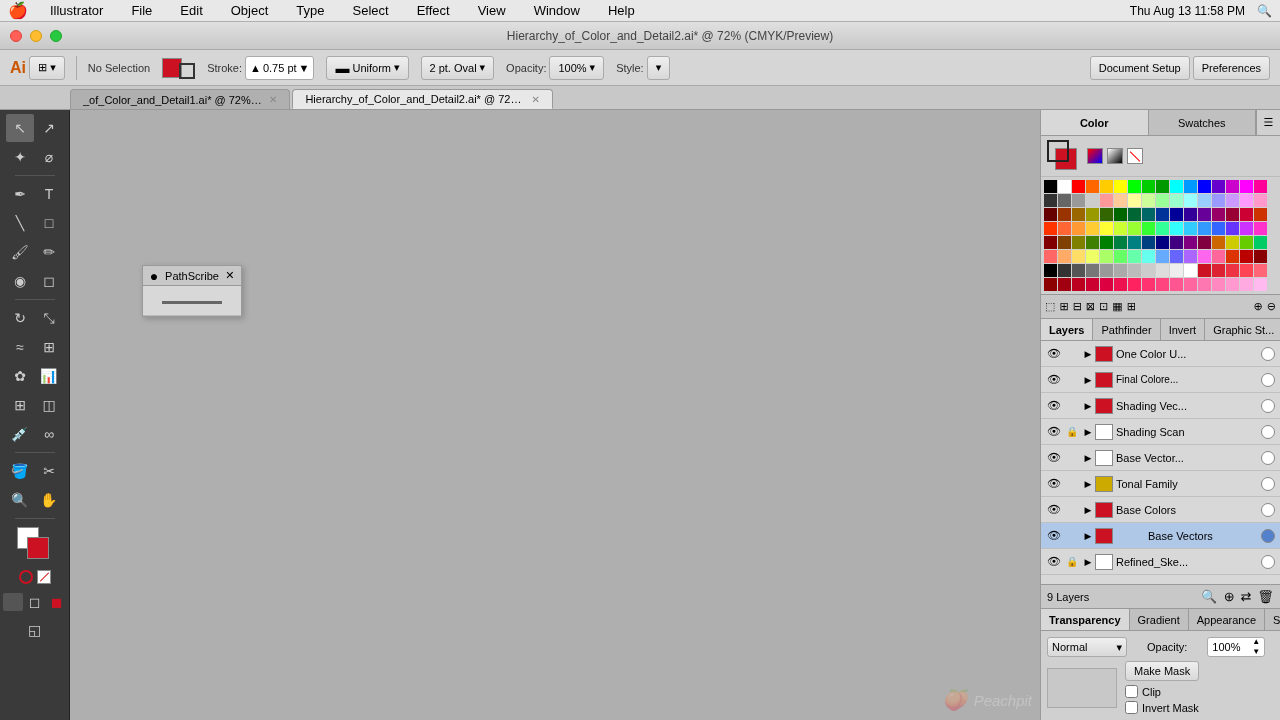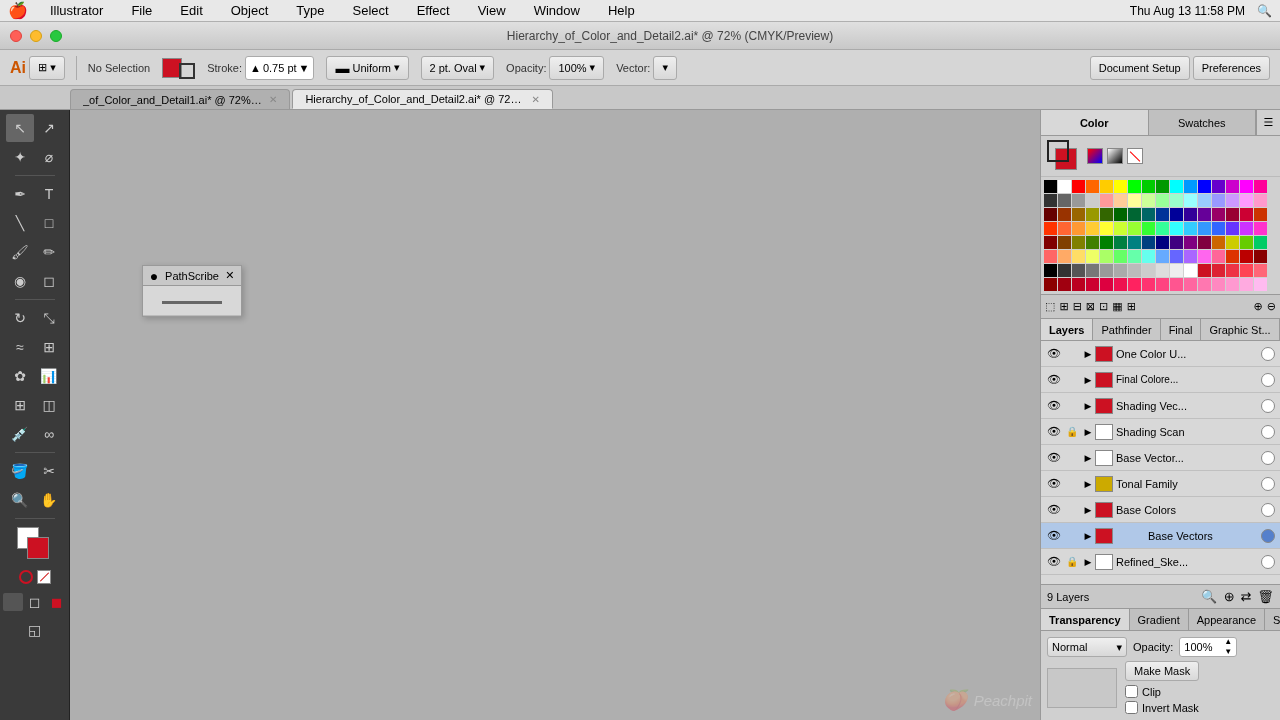--- a/index.html
+++ b/index.html
@@ -139,21 +139,21 @@
     #transparency-tabs {
       height: 22px; display: flex; align-items: center; background: #c0c0c0;
       border-bottom: 1px solid #999;
     }
     .trans-tab {
       padding: 4px 8px; font-size: 11px; cursor: pointer; border-right: 1px solid #999;
       height: 100%; display: flex; align-items: center;
     }
     .trans-tab.active { background: #d8d8d8; font-weight: bold; }
     #transparency-content { padding: 6px; }
-    .trans-row { display: flex; align-items: center; gap: 6px; margin-bottom: 4px; }
+    .trans-row { display: flex; align-items: center; gap: 20px; margin-bottom: 4px; }
     .trans-select {
       height: 20px; background: linear-gradient(to bottom, #f0f0f0, #d8d8d8);
       border: 1px solid #aaa; border-radius: 3px; font-size: 11px; padding: 0 4px;
       display: flex; align-items: center; gap: 4px; cursor: pointer; min-width: 80px;
     }
     .trans-input-group {
       display: flex; align-items: center; height: 20px; border: 1px solid #aaa;
       background: white; border-radius: 3px; padding: 0 4px; font-size: 11px;
     }
     .trans-input-group input { width: 40px; border: none; outline: none; font-size: 11px; }
@@ -264,21 +264,21 @@
 
     <div class="toolbar-section">
       <span class="stroke-label">Opacity:</span>
       <div class="tool-btn">
         <span>100%</span>
         <span>▾</span>
       </div>
     </div>
 
     <div class="toolbar-section">
-      <span class="stroke-label">Vector:</span>
+      <span class="stroke-label">Style:</span>
       <div class="tool-btn">
         <span>▾</span>
       </div>
     </div>
     <div style="margin-left:auto;"></div>
     <div class="toolbar-section">
       <button class="tool-btn">Document Setup</button>
       <button class="tool-btn">Preferences</button>
     </div>
   </div>
@@ -666,21 +666,21 @@
         <div style="margin-left:auto;display:flex;gap:4px;">
           <span style="cursor:pointer;">⊕</span>
           <span style="cursor:pointer;">⊖</span>
         </div>
       </div>
 
       <div id="layers-panel">
         <div id="layers-tabs">
           <div class="layers-tab active">Layers</div>
           <div class="layers-tab">Pathfinder</div>
-          <div class="layers-tab">Final</div>
+          <div class="layers-tab">Invert</div>
           <div class="layers-tab">Graphic St...</div>
 
         </div>
 
         <div id="layers-list">
 
         <div class="layer-row">
     <div style="width:22px;text-align:center;font-size:11px;cursor:pointer;">👁</div>
     <div style="width:16px;text-align:center;font-size:10px;"></div>
     <div style="width:14px;text-align:center;font-size:9px;cursor:pointer;">▶</div>

